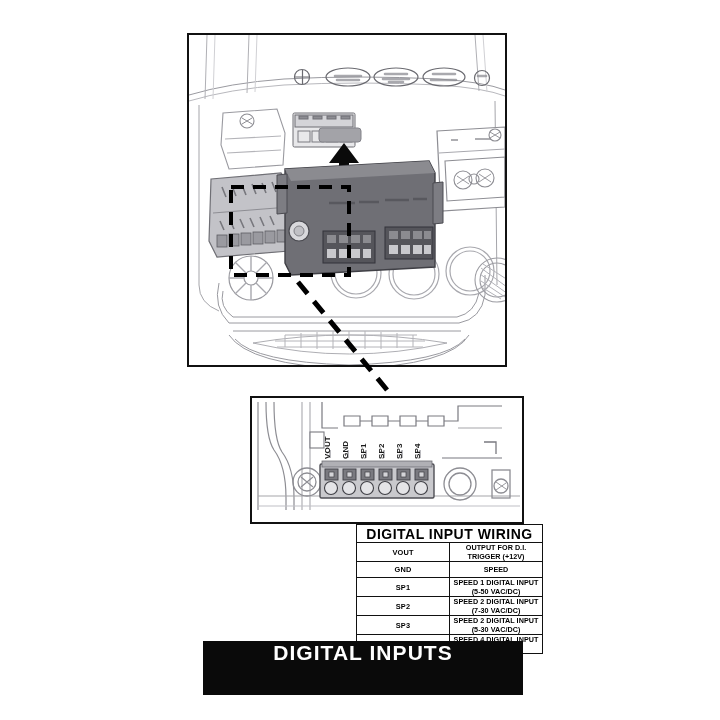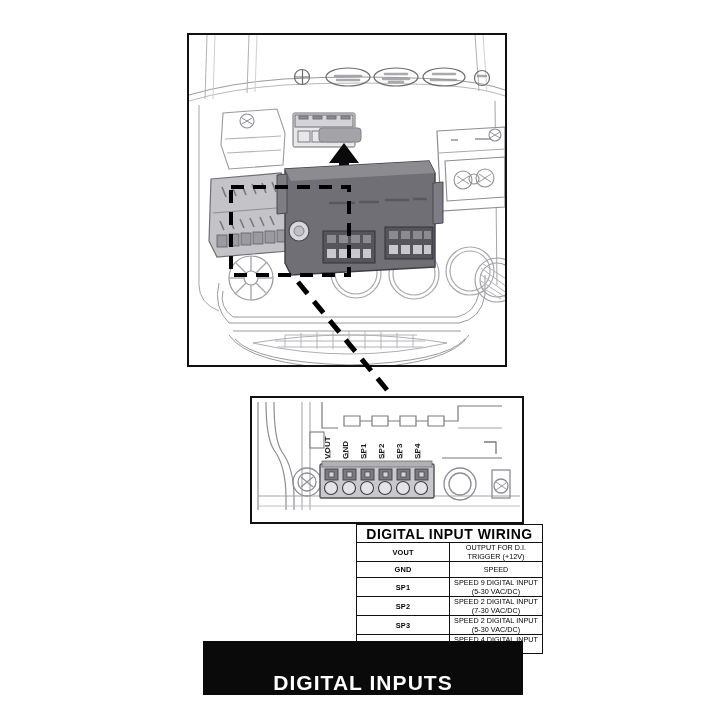--- a/index.html
+++ b/index.html
@@ -25,21 +25,21 @@
   }
 
   
   .banner {
     position: absolute;
     background: #0a0a0a;
     color: #ffffff;
     display: flex;
     flex-direction: column;
     align-items: center;
-    justify-content: flex-end;
+    justify-content: space-between;
     text-align: center;
     letter-spacing: 0.055em;
   }
   #title-banner {
     left: 187px; top: 33px;
     width: 320px; height: 28px;
     font-size: 19.5px;
     font-weight: bold;
   }
   #caption-banner {
@@ -119,21 +119,21 @@
   }
   #wiring-table td.sig {
     width: 40px;
     font-size: 7.4px;
     font-weight: bold;
     height: 15px;
     letter-spacing: 0.02em;
   }
   #wiring-table td.desc {
     font-size: 7.2px;
-    font-weight: normal;
+    font-weight: bold;
     height: 15px;
     letter-spacing: 0.005em;
   }
 
   
   .vlabel {
     position: absolute;
     font-size: 8px;
     font-weight: bold;
     color: #1a1a1a;
@@ -451,21 +451,21 @@
       <tr>
         <td class="sig">VOUT</td>
         <td class="desc">OUTPUT FOR D.I. TRIGGER (+12V)</td>
       </tr>
       <tr>
         <td class="sig">GND</td>
         <td class="desc">SPEED</td>
       </tr>
       <tr>
         <td class="sig">SP1</td>
-        <td class="desc">SPEED 9 DIGITAL INPUT (5-30 VAC/DC)</td>
+        <td class="desc">SPEED 1 DIGITAL INPUT (5-50 VAC/DC)</td>
       </tr>
       <tr>
         <td class="sig">SP2</td>
         <td class="desc">SPEED 2 DIGITAL INPUT (7-30 VAC/DC)</td>
       </tr>
       <tr>
         <td class="sig">SP3</td>
         <td class="desc">SPEED 2 DIGITAL INPUT (5-30 VAC/DC)</td>
       </tr>
       <tr>

